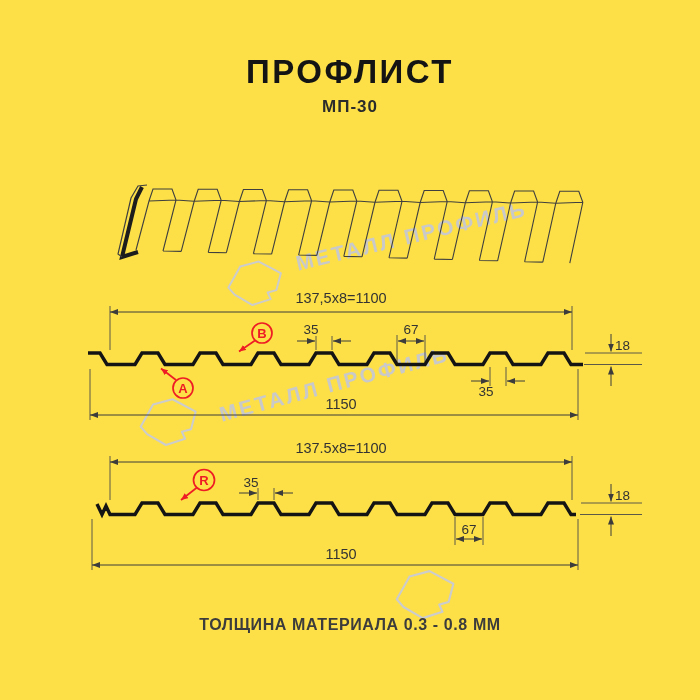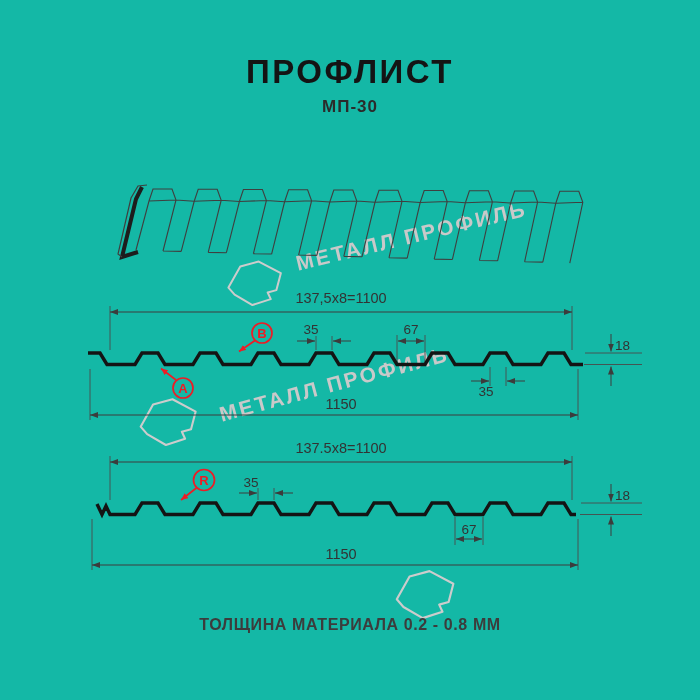--- a/index.html
+++ b/index.html
@@ -1,16 +1,16 @@
 <!DOCTYPE html>
 <html><head>
 <meta charset="utf-8">
 <style>
   html,body{margin:0;padding:0;background:#fff;}
-  .page{position:relative;width:700px;height:700px;background:#14b8a6;overflow:hidden;
+  .page{position:relative;width:700px;height:700px;background:#fde047;overflow:hidden;
         font-family:"Liberation Sans", sans-serif;}
   .title{position:absolute;top:53px;left:0;width:700px;text-align:center;
          font-size:33px;font-weight:bold;letter-spacing:2.5px;color:#141414;}
   .subtitle{position:absolute;top:97px;left:0;width:700px;text-align:center;
          font-size:17px;font-weight:bold;letter-spacing:1px;color:#2b2b2b;}
   .footer{position:absolute;top:616px;left:0;width:700px;text-align:center;
          font-size:16px;font-weight:bold;letter-spacing:0.6px;color:#3c3c3c;}
   svg.drawing{position:absolute;top:0;left:0;}
   .dim   {font-size:14.5px;fill:#333;}
   .dimS  {font-size:13.5px;fill:#333;}
@@ -160,14 +160,14 @@
       <path id="prof2" class="prof" d="M97,504 L102,514.5 L106,506 L110,514.5 H135 L142,503 H158 L165,514.5 H193 L200,503 H216 L223,514.5 H251 L258,503 H274 L281,514.5 H309 L316,503 H332 L339,514.5 H367 L374,503 H390 L397,514.5 H425 L432,503 H448 L455,514.5 H483 L490,503 H506 L513,514.5 H541 L548,503 H564 L571,514.5 H576"></path>
 
       <g>
         <circle class="red" cx="204" cy="480" r="10.5"></circle>
         <line class="red" x1="197" y1="487.5" x2="181" y2="500" marker-end="url(#arrRed)"></line>
         <text class="lbl" x="204" y="484.5" text-anchor="middle">R</text>
       </g>
     </g>
   </svg>
 
-  <div class="footer">ТОЛЩИНА МАТЕРИАЛА 0.2 - 0.8 ММ</div>
+  <div class="footer">ТОЛЩИНА МАТЕРИАЛА 0.3 - 0.8 ММ</div>
 </div>
 
 </body></html>

